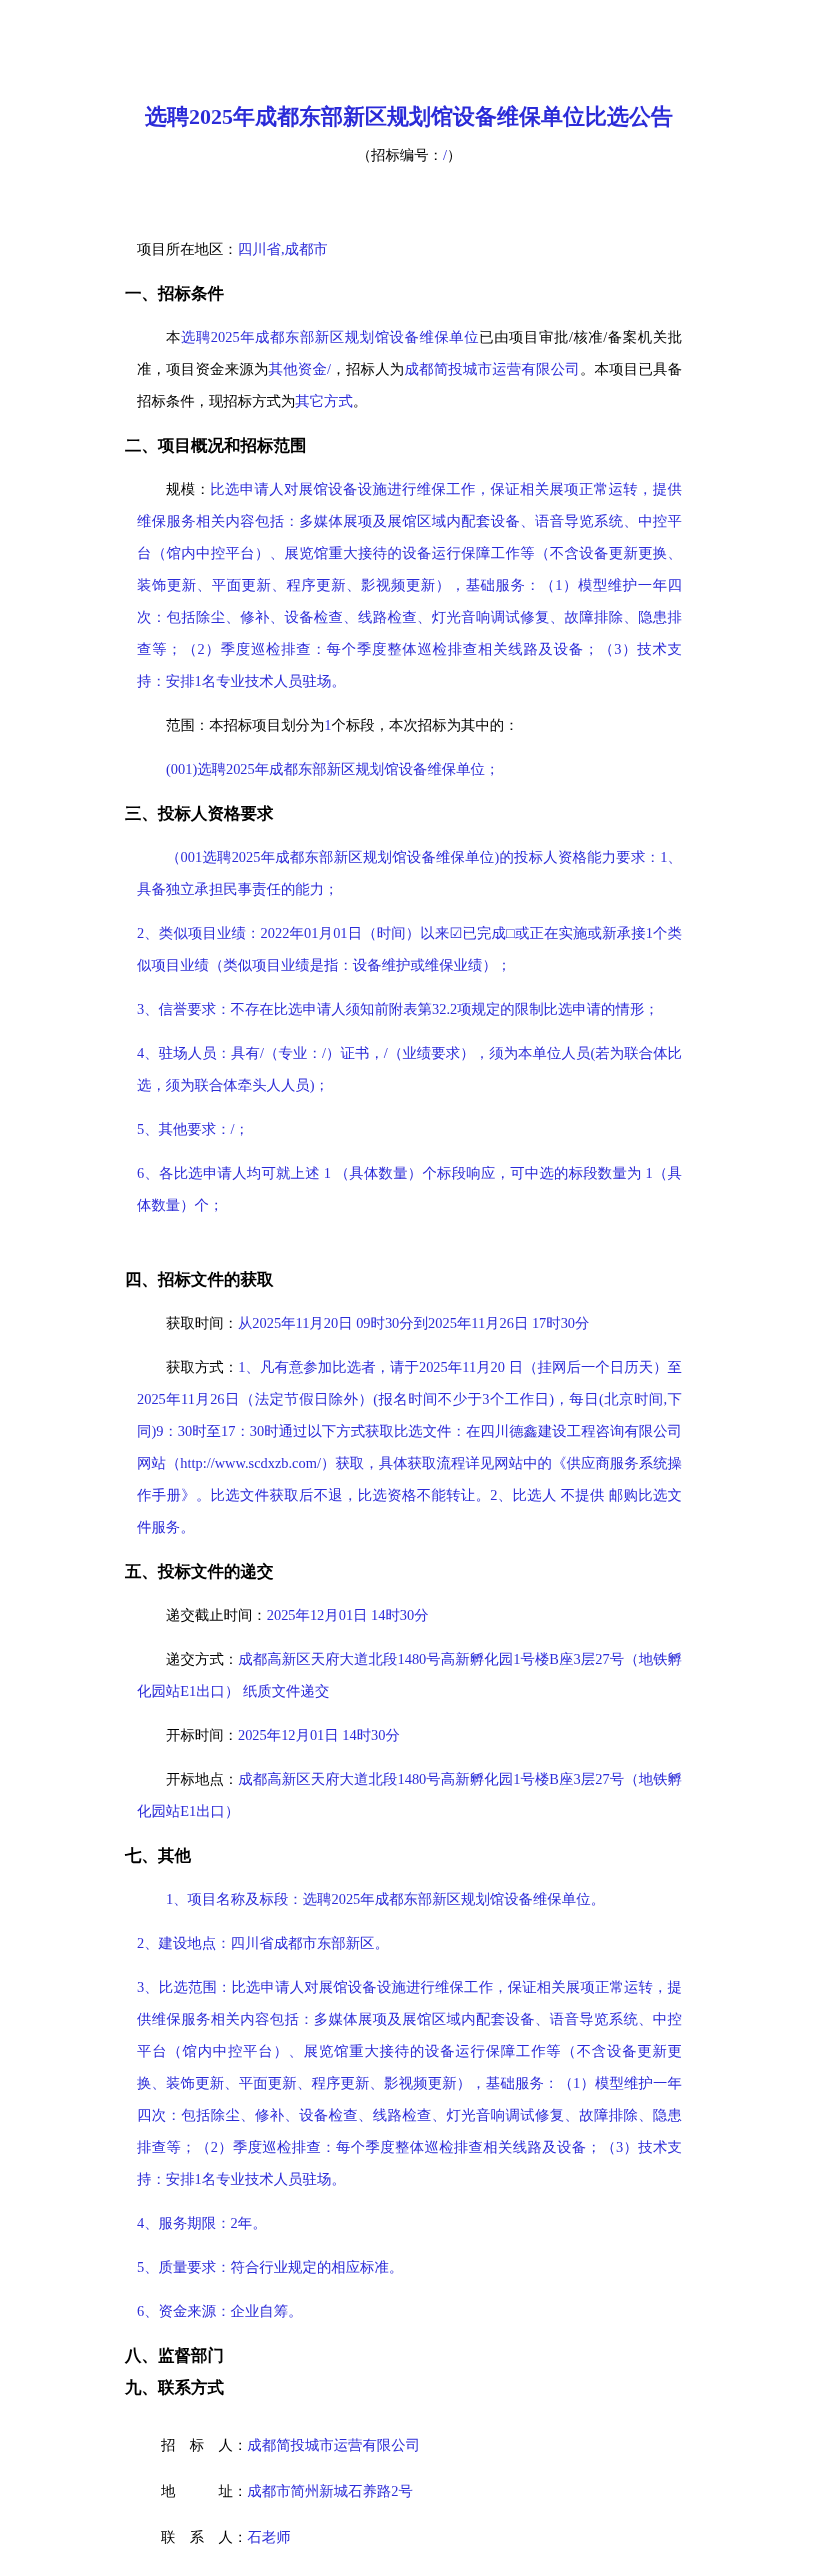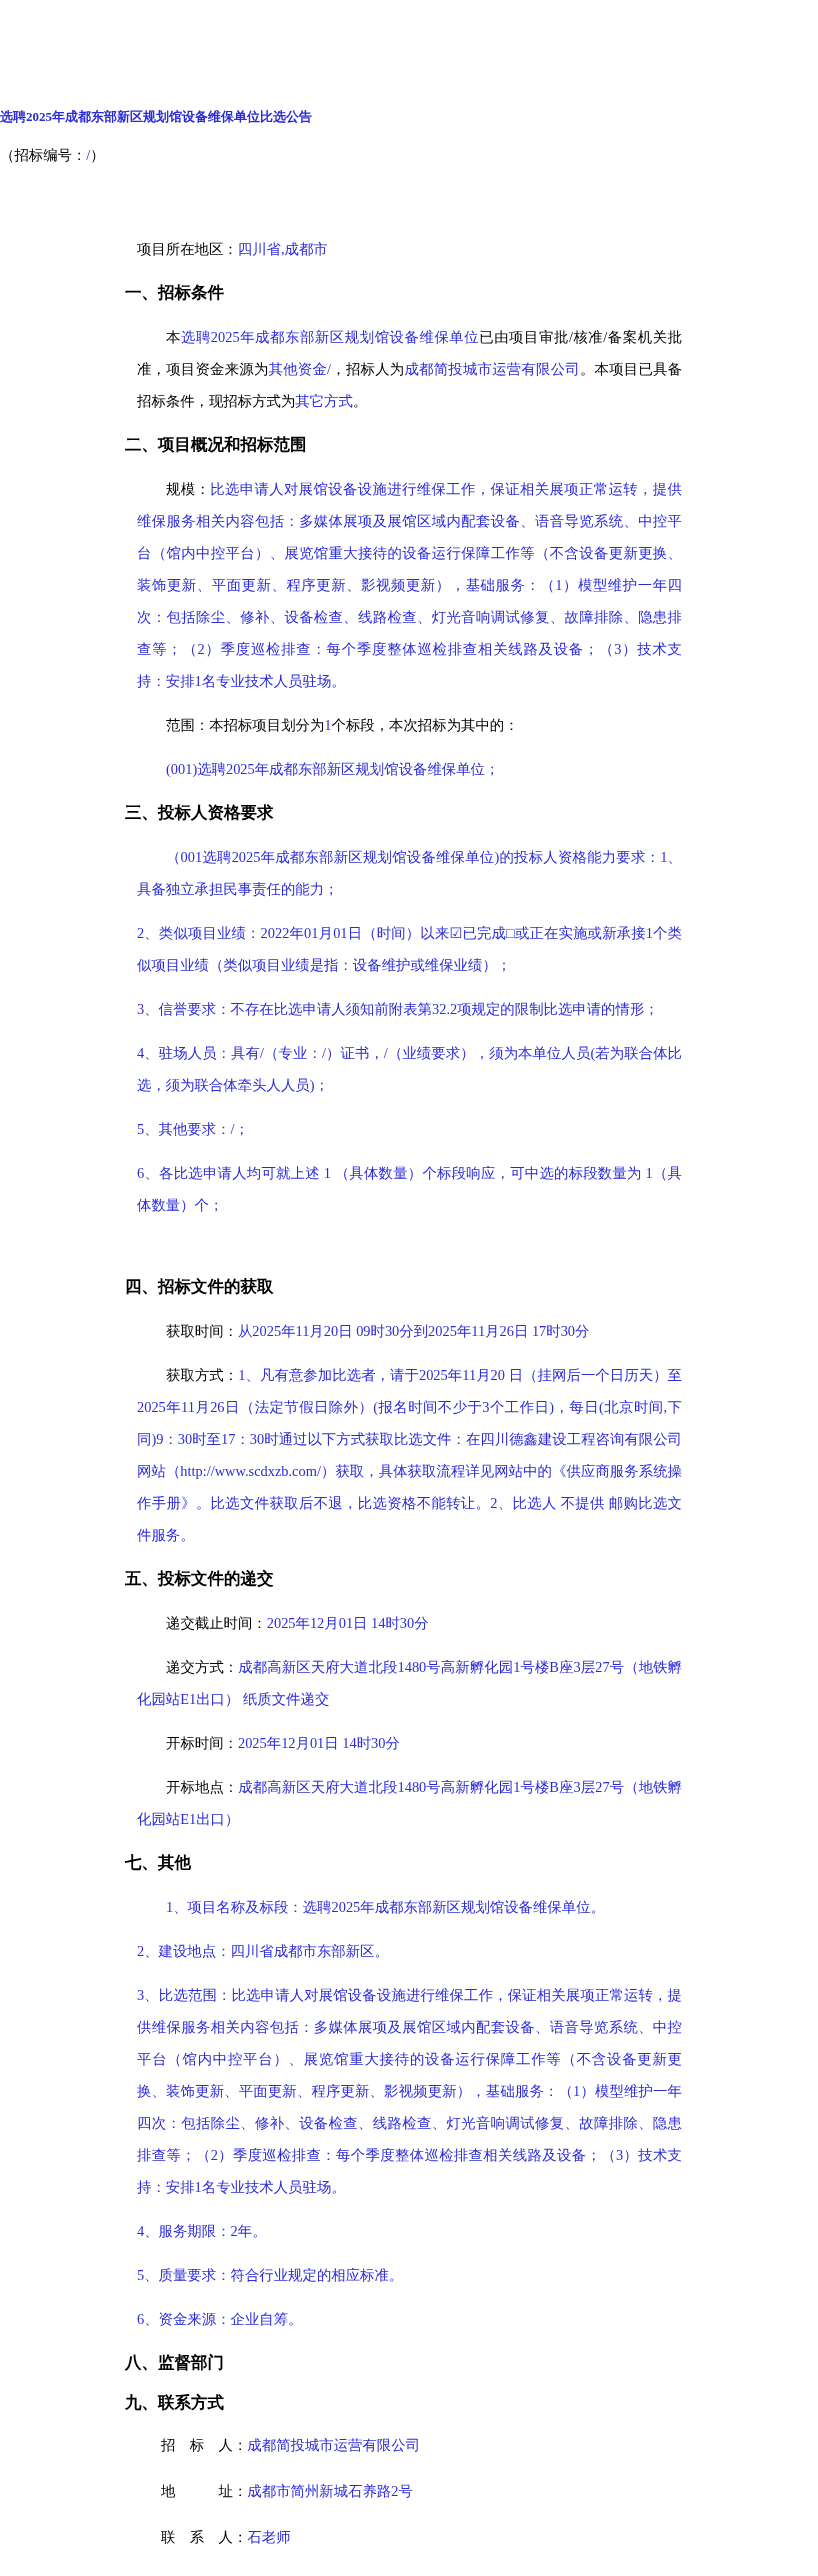--- a/index.html
+++ b/index.html
@@ -2,33 +2,32 @@
 <html style="--blue: #2b2bd8; --red: #dd2818;font-size:8.2px"><head>
 <meta charset="utf-8">
 <style>
   html,body { margin:0; padding:0; background:#ffffff; }
   .page {
     position:relative; width:818px; height:3468px; background:#ffffff;
     font-family:"Liberation Serif","DejaVu Serif",serif; color:#000000;
     overflow:hidden;
   }
   .doc-title {
-    position:absolute; top:103px; left:0; width:818px; 
-    font-size:13px; font-weight:bold; color:var(--blue,#2b2bd8); line-height:27px;
+    position:absolute; top:103px; left:0; width:818px; text-align:center;
+    font-size:22px; font-weight:bold; color:var(--blue,#2b2bd8); line-height:27px;
   }
   .doc-subtitle {
-    position:absolute; top:145px; left:0; width:818px; 
+    position:absolute; top:145px; left:0; width:818px; text-align:center;
     font-size:14.4px; color:#000; line-height:20.6px;
   }
   .flow { position:absolute; left:125px; width:569px; }
   .flow .h {
-    font-family:Liberation Serif, serif;
+    font-family:Liberation Sans, sans-serif;
     font-weight:bold; font-size:16.5px; color:#000; line-height:32px;
     text-align:left;
-    margin-top:8px;
   }
   .flow .p { font-size:14.4px; line-height:32px; text-align:justify; text-align-last:left; margin:12px; }
   .flow .p.indent { text-indent:29px; }
   .contact { width:567px; }
   .contact .p { text-align:left; }
   .flow-c .p { line-height:34px; }
   .seg-k { color:#000000; }
   .seg-b { color:var(--blue,#2b2bd8); }
   .seg-bi { color:var(--blue,#2b2bd8); font-style:italic; }
 </style>

